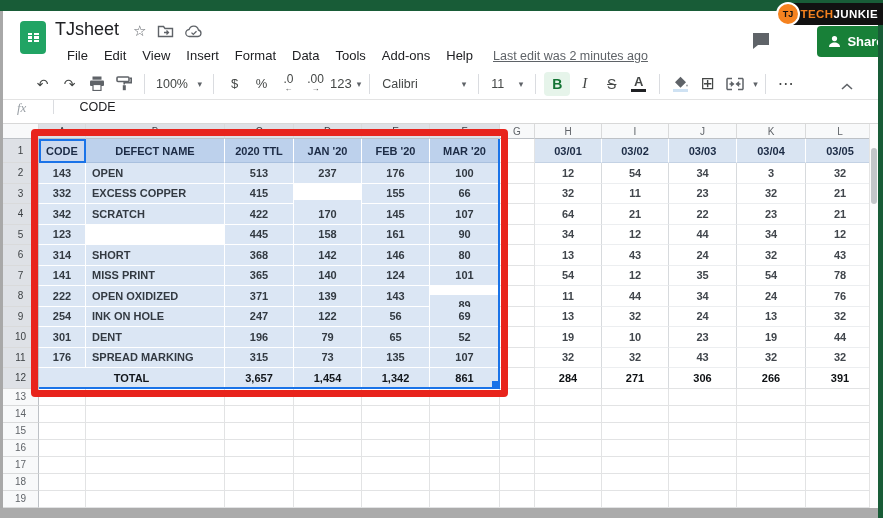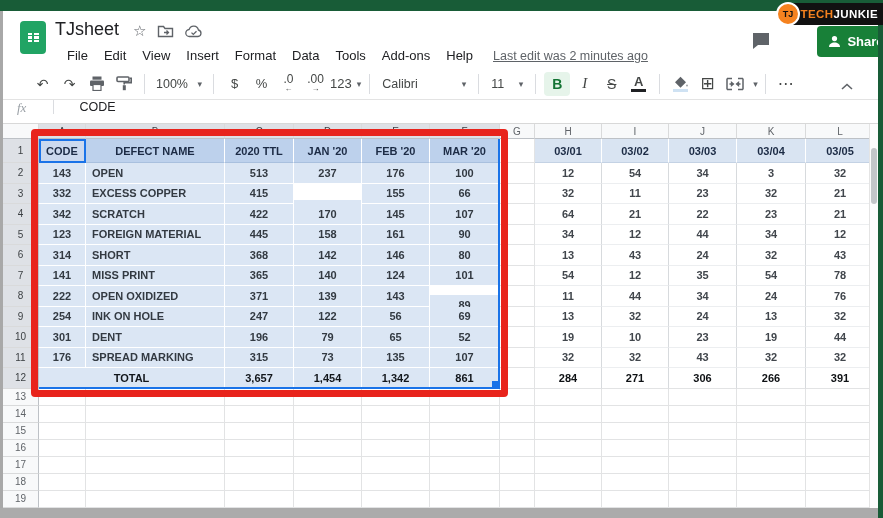--- a/index.html
+++ b/index.html
@@ -337,21 +337,20 @@
       <div class="gcell tdata" style="left: 291px; top: 80px; width: 68px; height: 20.5px;">170</div>
       <div class="gcell tdata" style="left: 359px; top: 80px; width: 68px; height: 20.5px;">145</div>
       <div class="gcell tdata" style="left: 427px; top: 80px; width: 70px; height: 20.5px;">107</div>
       <div class="gcell" style="left: 497px; top: 80px; width: 35px; height: 20.5px;"></div>
       <div class="gcell ddata" style="left: 532px; top: 80px; width: 67px; height: 20.5px;">64</div>
       <div class="gcell ddata" style="left: 599px; top: 80px; width: 67px; height: 20.5px;">21</div>
       <div class="gcell ddata" style="left: 666px; top: 80px; width: 68px; height: 20.5px;">22</div>
       <div class="gcell ddata" style="left: 734px; top: 80px; width: 69px; height: 20.5px;">23</div>
       <div class="gcell ddata" style="left: 803px; top: 80px; width: 69px; height: 20.5px;">21</div>
       <div class="gcell tdata" style="left: 36px; top: 100.5px; width: 47px; height: 20.5px;">123</div>
-      <div class="gcell tdata left" style="left: 83px; top: 100.5px; width: 139px; height: 20.5px;">FOREIGN MATERIAL</div>
       <div class="gcell tdata" style="left: 222px; top: 100.5px; width: 69px; height: 20.5px;">445</div>
       <div class="gcell tdata" style="left: 291px; top: 100.5px; width: 68px; height: 20.5px;">158</div>
       <div class="gcell tdata" style="left: 359px; top: 100.5px; width: 68px; height: 20.5px;">161</div>
       <div class="gcell tdata" style="left: 427px; top: 100.5px; width: 70px; height: 20.5px;">90</div>
       <div class="gcell" style="left: 497px; top: 100.5px; width: 35px; height: 20.5px;"></div>
       <div class="gcell ddata" style="left: 532px; top: 100.5px; width: 67px; height: 20.5px;">34</div>
       <div class="gcell ddata" style="left: 599px; top: 100.5px; width: 67px; height: 20.5px;">12</div>
       <div class="gcell ddata" style="left: 666px; top: 100.5px; width: 68px; height: 20.5px;">44</div>
       <div class="gcell ddata" style="left: 734px; top: 100.5px; width: 69px; height: 20.5px;">34</div>
       <div class="gcell ddata" style="left: 803px; top: 100.5px; width: 69px; height: 20.5px;">12</div>

